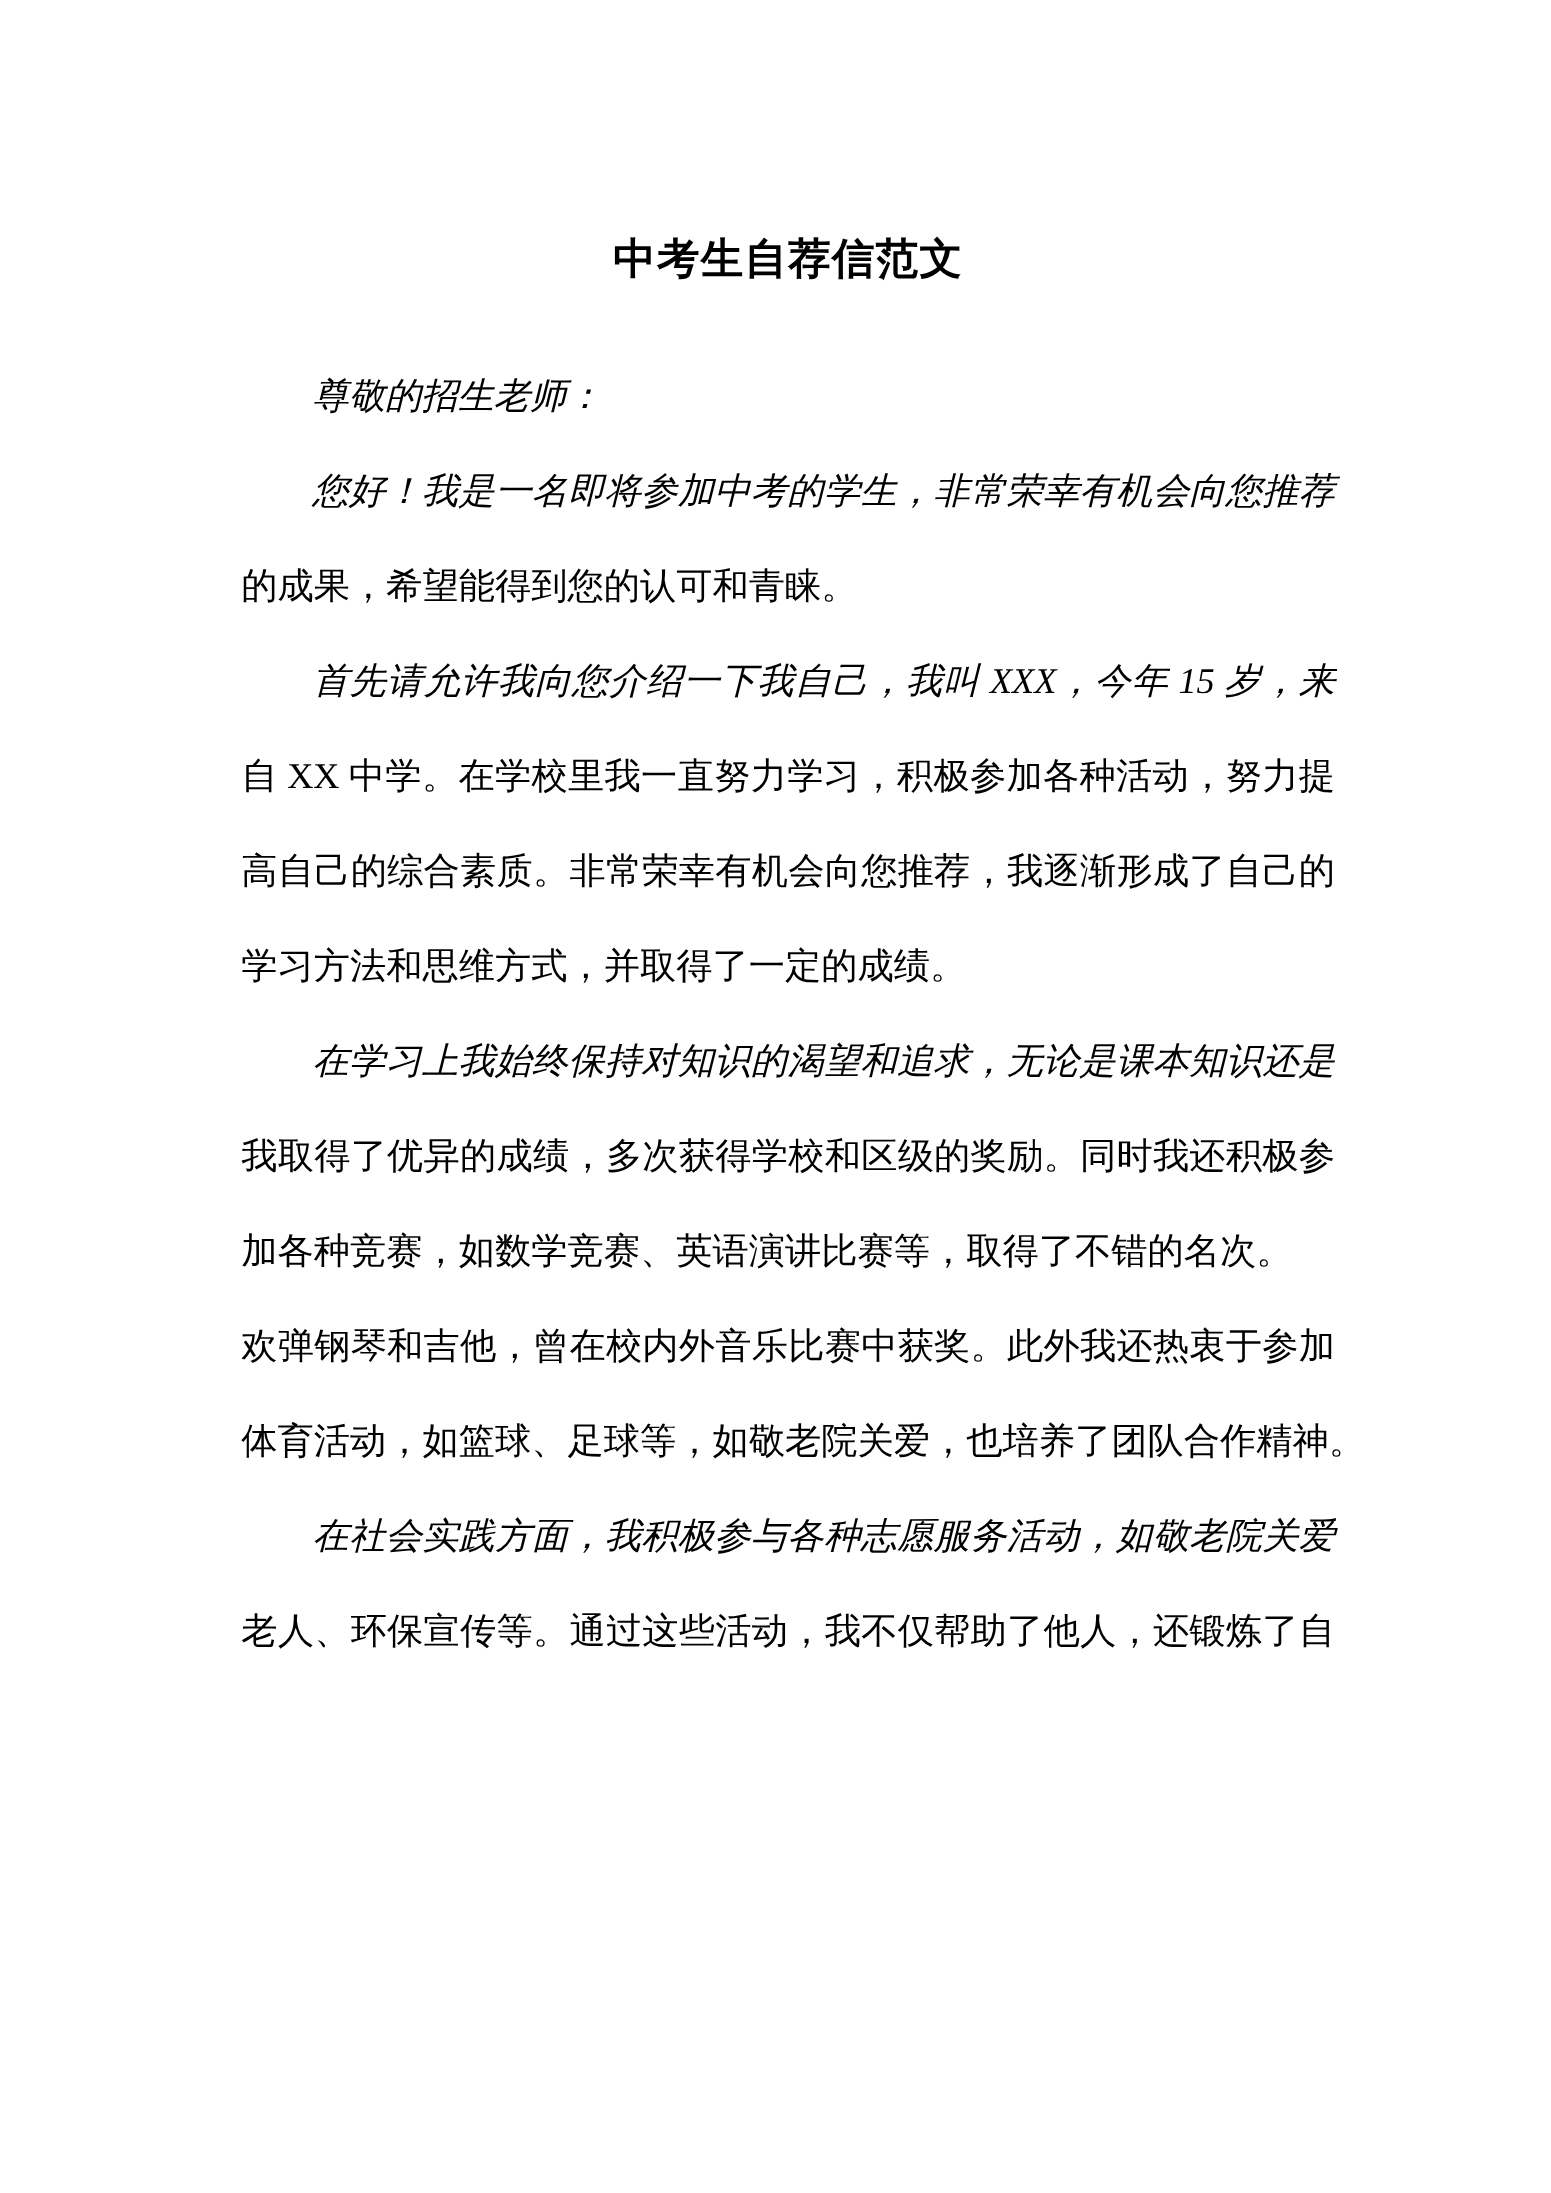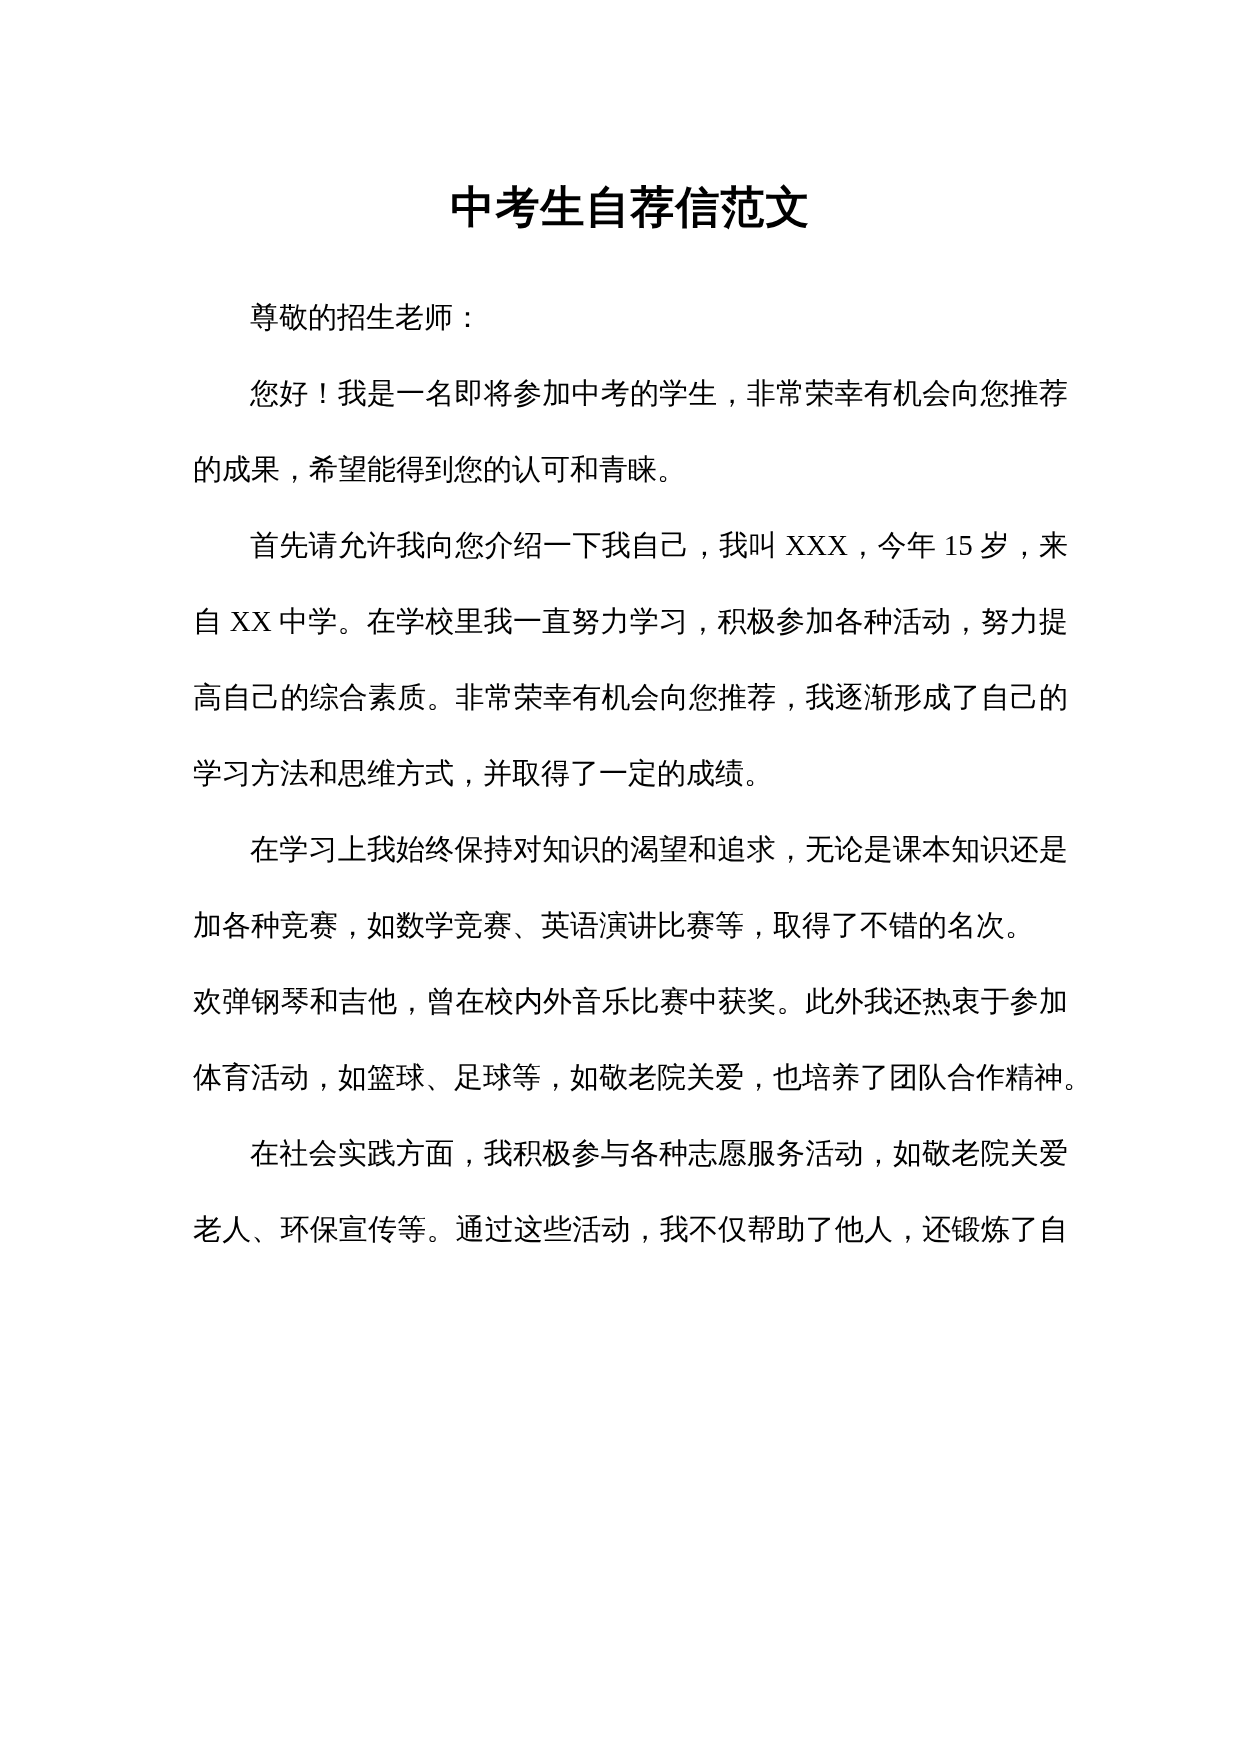--- a/index.html
+++ b/index.html
@@ -15,21 +15,21 @@
     color: #000000;
     font-family: "Liberation Serif", "DejaVu Serif", serif;
     overflow: hidden;
   }
   .doc-title {
     position: absolute;
     top: 174px;
     left: 193px;
     width: 875px;
     margin: 0;
-    font-size: 44px;
+    font-size: 34px;
     font-weight: bold;
     line-height: 68px;
     text-align: center;
     letter-spacing: 1px;
   }
   .doc-body {
     position: absolute;
     top: 279px;
     left: 193px;
     width: 875px;
@@ -43,35 +43,37 @@
   }
   
   .line.jl {
     white-space: normal;
     text-align: justify;
     text-align-last: justify;
   }
   
   .line.ind {
     text-indent: 57px;
+    font-style: italic;
   }
 </style>
 </head>
 <body>
 
 <div class="page">
   <h1 class="doc-title">中考生自荐信范文</h1>
   <div class="doc-body">
     <div class="line ind">尊敬的招生老师：</div>
     <div class="line ind jl">您好！我是一名即将参加中考的学生，非常荣幸有机会向您推荐</div>
     <div class="line">的成果，希望能得到您的认可和青睐。</div>
     <div class="line ind jl">首先请允许我向您介绍一下我自己，我叫 XXX，今年 15 岁，来</div>
     <div class="line jl">自 XX 中学。在学校里我一直努力学习，积极参加各种活动，努力提</div>
     <div class="line jl">高自己的综合素质。非常荣幸有机会向您推荐，我逐渐形成了自己的</div>
     <div class="line">学习方法和思维方式，并取得了一定的成绩。</div>
     <div class="line ind jl">在学习上我始终保持对知识的渴望和追求，无论是课本知识还是</div>
+    <div class="line jl">我取得了优异的成绩，多次获得学校和区级的奖励。同时我还积极参</div>
     <div class="line">加各种竞赛，如数学竞赛、英语演讲比赛等，取得了不错的名次。</div>
     <div class="line jl">欢弹钢琴和吉他，曾在校内外音乐比赛中获奖。此外我还热衷于参加</div>
     <div class="line">体育活动，如篮球、足球等，如敬老院关爱，也培养了团队合作精神。</div>
     <div class="line ind jl">在社会实践方面，我积极参与各种志愿服务活动，如敬老院关爱</div>
     <div class="line jl">老人、环保宣传等。通过这些活动，我不仅帮助了他人，还锻炼了自</div>
   </div>
 </div>
 
 </body></html>

